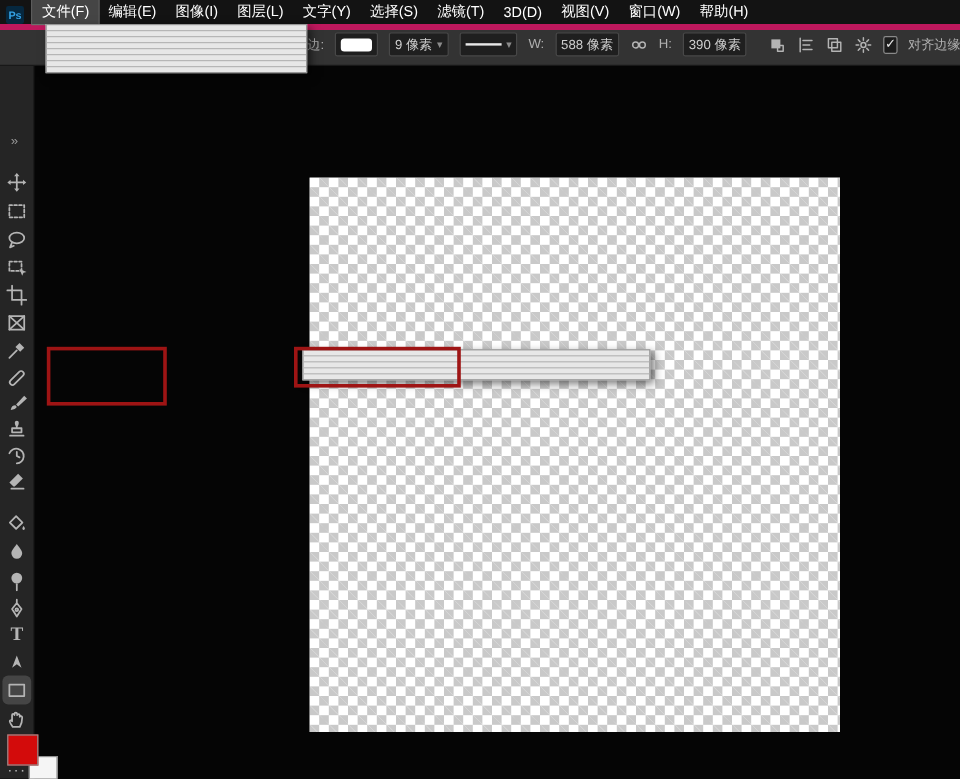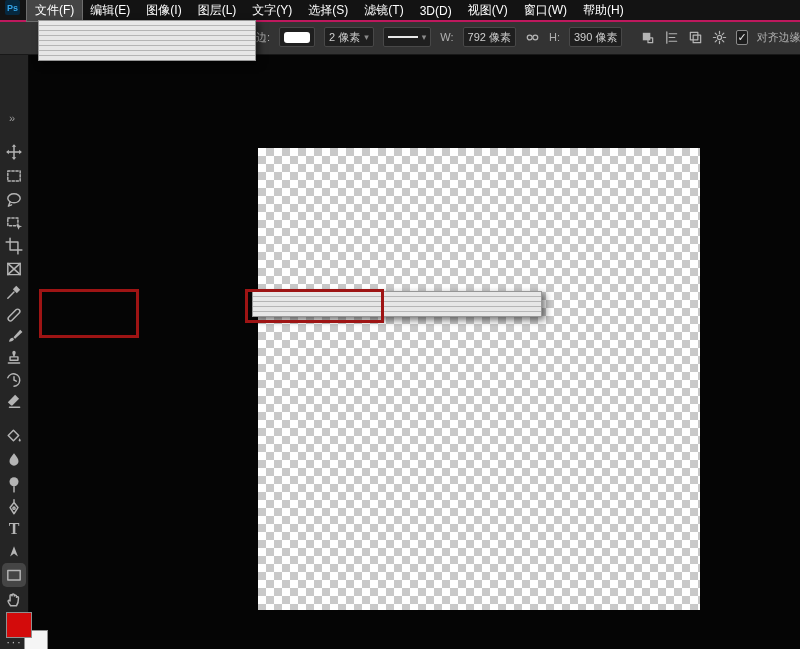--- a/index.html
+++ b/index.html
@@ -6,22 +6,22 @@
   body{
     width:800px;height:649px;position:relative;overflow:hidden;
     background:#0b0b0b;
     font-family:"Liberation Sans", sans-serif;
     -webkit-font-smoothing:antialiased;
     user-select:none;
   }
   
   .menubar{
     position:absolute;left:0;top:0;width:800px;height:20px;
-    background:#131313;display:flex;align-items:flex-start;z-index:4;
-    border-bottom:2px solid #be185d;
+    background:#131313;display:flex;align-items:flex-end;z-index:4;
+    border-bottom:5px solid #be185d;
   }
   .pslogo{
     width:15px;height:15px;margin:0 7px 0 5px;border-radius:2px;
     background:#06283f;color:#35a4e8;font-size:9px;font-weight:bold;
     display:flex;align-items:center;justify-content:center;
   }
   .mb-item{
     color:#ffffff;font-size:12px;padding:2px 8px;white-space:nowrap;
   }
   .mb-item.active{background:#454545;outline:1px solid #6e6e6e;color:#fff;}
@@ -196,30 +196,30 @@
       <div class="mb-item">帮助(H)</div>
     </div>
 </div>
 
 <div class="optbar">
   <span class="opt-label">边:</span>
   <div class="opt-box">
       <div class="swatch-inner"></div>
     </div>
   <div class="opt-box" style="width:62px;justify-content:space-between;">
-    <span>2 像素</span>
+    <span>9 像素</span>
     <span class="ddarrow">▾</span>
   </div>
   <div class="opt-box" style="width:54px;justify-content:space-between;">
     <span class="line-swatch"></span>
     <span class="ddarrow">▾</span>
   </div>
   <span class="opt-label">W:</span>
   <div class="opt-box" style="width:52px;">
-      <span>792 像素</span>
+      <span>588 像素</span>
     </div>
   <div class="opt-icon">
       <svg viewBox="0 0 16 16">
         <circle cx="5" cy="8" r="2.6"></circle>
         <circle cx="11" cy="8" r="2.6"></circle>
       </svg>
     </div>
   <span class="opt-label">H:</span>
   <div class="opt-box" style="width:52px;">
       <span>390 像素</span>

